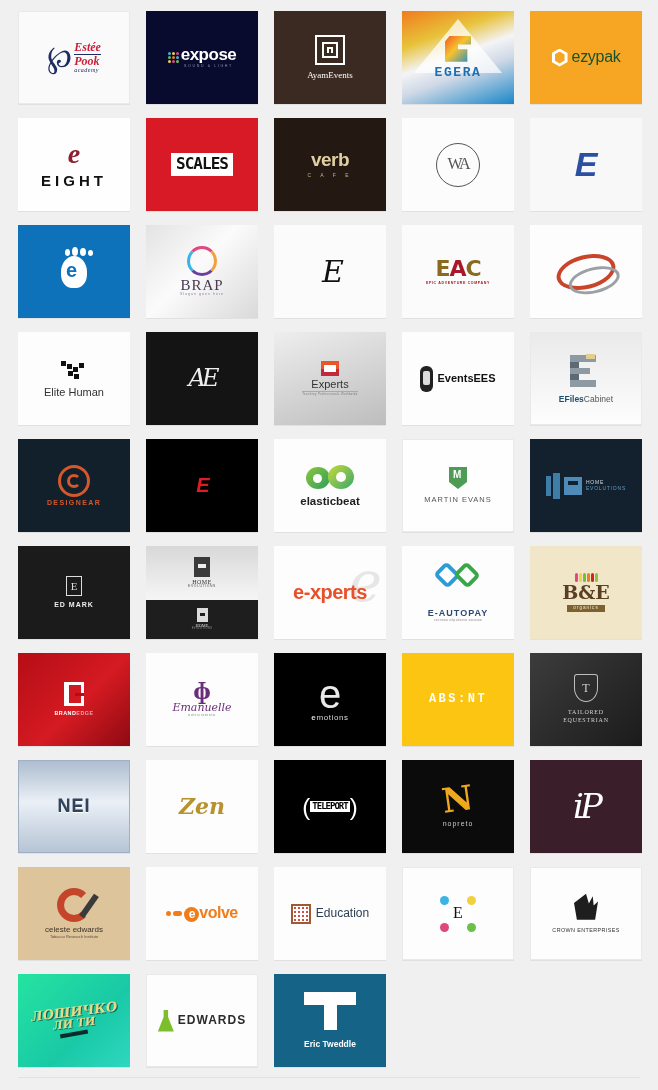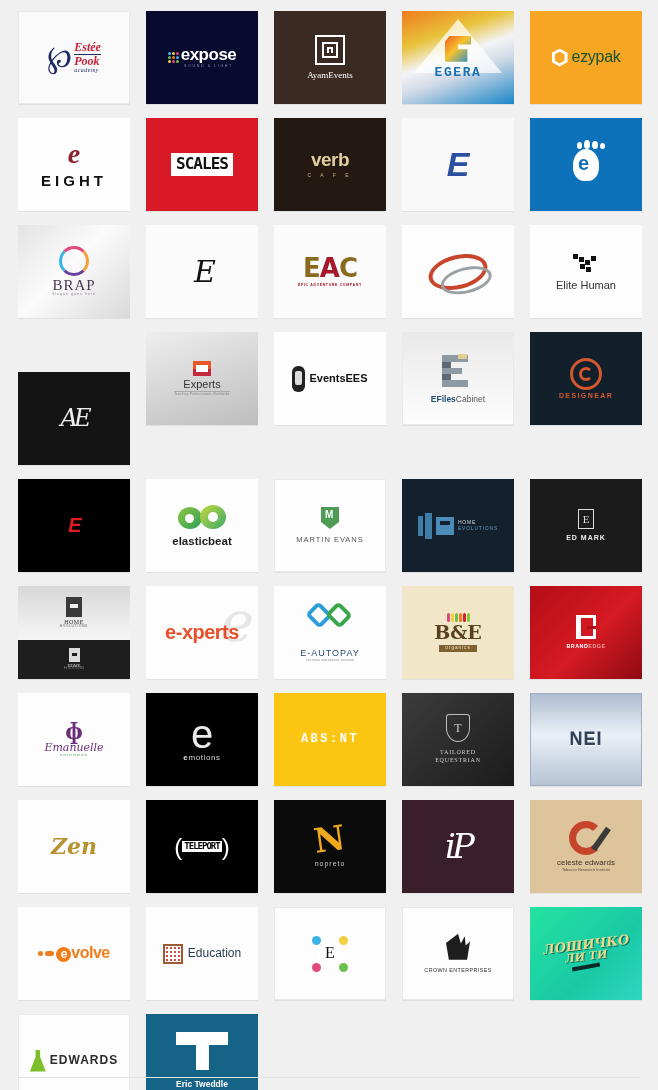--- a/index.html
+++ b/index.html
@@ -128,36 +128,36 @@
   .t-brap { background:linear-gradient(135deg,#e3e3e3,#fbfbfb 45%,#d9d9d9); }
   .brap-spiral { width:30px; height:30px; border:3px solid #e0487f; border-radius:50%;
                  border-right-color:#f3a13a; border-bottom-color:#6a3fa0; border-left-color:#3bb4e5; }
   .brap-word { font-family:"Liberation Serif", serif; font-size:15px; color:#4b3a52; letter-spacing:1px; margin-top:2px; }
   .brap-sub { font-size:3.6px; color:#8d7f93; letter-spacing:1px; }
 
   .t-mono1 { background:#fbfbfb; }
   .mono1-mark { font-family:"DejaVu Serif", serif; font-style:italic; font-size:30px; color:#111; letter-spacing:-6px; }
 
   .t-eac { background:#fbfbfb; }
-  .eac-word { color:#a6182a; font-weight:700; font-size:26px; letter-spacing:-1px; font-family:"DejaVu Sans", sans-serif; }
+  .eac-word { color:#a6182a; font-weight:700; font-size:22px; letter-spacing:-1px; font-family:"DejaVu Sans", sans-serif; }
   .eac-word .gold { color:#8a6a1f; }
   .eac-sub { color:#a6182a; font-size:3.6px; font-weight:700; letter-spacing:.6px; margin-top:2px; }
 
   
   .t-swoosh { background:#fdfdfd; }
   .swoosh { width:60px; height:34px; border:4px solid #c8452c; border-radius:50%; transform:rotate(-14deg); position:relative; }
   .swoosh:after { content:""; position:absolute; left:6px; top:10px; width:46px; height:20px;
                   border:3px solid #9aa0a3; border-radius:50%; }
 
   .t-elite { background:#fdfdfd; }
   .elite-mark { width:34px; height:22px; position:relative; }
   .elite-mark i { position:absolute; background:#111; display:block; }
   .elite-word { font-size:11px; color:#333; margin-top:6px; }
 
-  .t-dark1 { background:#141414;margin-top:40px; }
+  .t-dark1 { background:#141414; }
   .dark1-mark { font-family:"DejaVu Serif", serif; font-style:italic; font-size:24px; color:#eee; letter-spacing:-4px; }
 
   .t-experts { background:linear-gradient(160deg,#eee,#bdbdbd); }
   .experts-sq { width:18px; height:15px; background:linear-gradient(180deg,#e8572a 55%,#c22a3c 55%);
                 position:relative; }
   .experts-sq:after { content:""; position:absolute; left:3px; top:4px; width:12px; height:7px; background:#fff; }
   .experts-word { font-size:11px; color:#333; margin-top:3px; }
   .experts-sub { font-size:2.8px; color:#777; letter-spacing:.4px; border-top:1px solid #aaa; padding-top:1px; }
 
   .t-evees { background:#fdfdfd; }
@@ -226,21 +226,21 @@
   .h2-t2d { font-size:2.6px; color:#999; letter-spacing:.4px; }
 
   .t-xperts { background:#fdfdfd; position:relative; }
   .xperts-ghost { position:absolute; right:4px; top:8px; font-size:56px; color:#e6e6e6; font-family:"DejaVu Serif", serif; font-style:italic; line-height:1; }
   .xperts-word { position:relative; z-index:2; font-size:20px; font-weight:700; color:#e8502a; letter-spacing:-.5px; }
 
   
   .t-eautopay { background:#fdfdfd; }
   .ea-mark { width:52px; height:24px; position:relative; }
   .ea-mark i { position:absolute; display:block; border:5px solid; border-radius:6px; width:26px; height:24px; transform:rotate(45deg) scale(.78); }
-  .ea-word { font-weight:400; font-size:9px; color:#2b4a72; letter-spacing:1px; margin-top:22px; }
+  .ea-word { font-weight:700; font-size:9px; color:#2b4a72; letter-spacing:1px; margin-top:22px; }
   .ea-sub { font-size:3px; color:#888; letter-spacing:.4px; }
 
   .t-bande { background:#f2e6c8; }
   .bande-crest { font-family:"DejaVu Serif", serif; font-size:19px; color:#5a4023; font-weight:700; }
   .bande-banner { background:#7d6230; color:#f2e6c8; font-size:4.6px; padding:1px 6px; margin-top:2px; letter-spacing:1px; }
   .bande-veg { display:flex; gap:1px; margin-bottom:1px; }
   .bande-veg i { width:3px; height:9px; border-radius:2px; display:block; }
 
   .t-brandedge { background:linear-gradient(135deg,#b50d16,#d51a22 55%,#8e0a12); }
   .be-mark { width:20px; height:24px; border:3px solid #fff; border-left-width:5px; position:relative; }
@@ -419,20 +419,27 @@
       </div>
     </div>
 
     <div class="tile t-verb">
       <div class="inner">
         <div class="verb-word">verb</div>
         <div class="verb-sub">C A F E</div>
       </div>
     </div>
 
+    <div class="tile t-wa">
+      <div class="inner">
+        <div class="wa-circle">
+          <div class="wa-inner">WA</div>
+        </div>
+      </div>
+    </div>
 
     <div class="tile t-e1">
       <div class="inner">
         <div class="e1-mark">E</div>
       </div>
     </div>
 
     <div class="tile t-foot">
       <div class="inner">
         <div style="position:relative">

